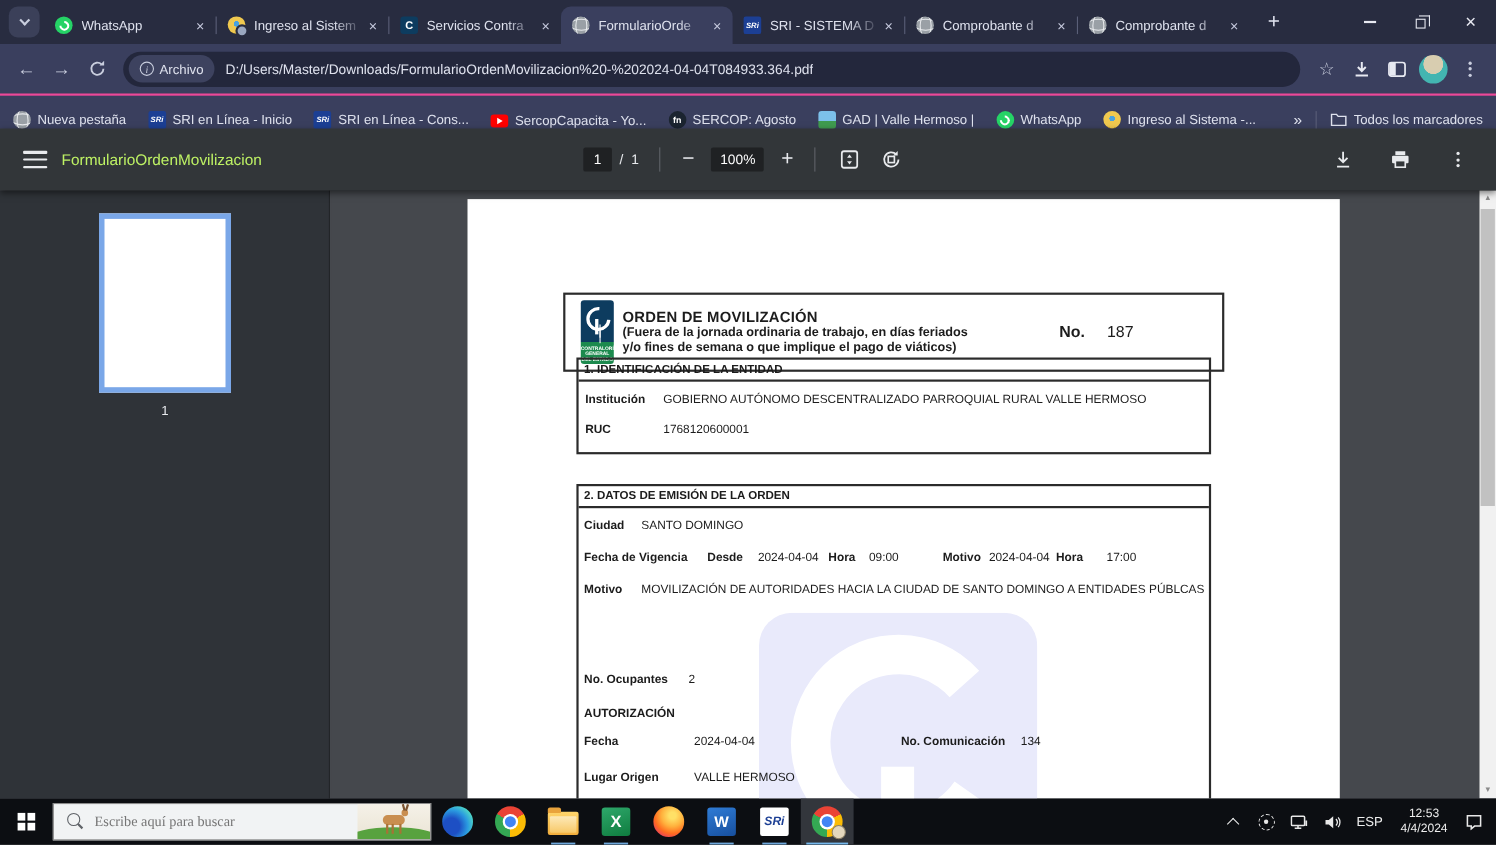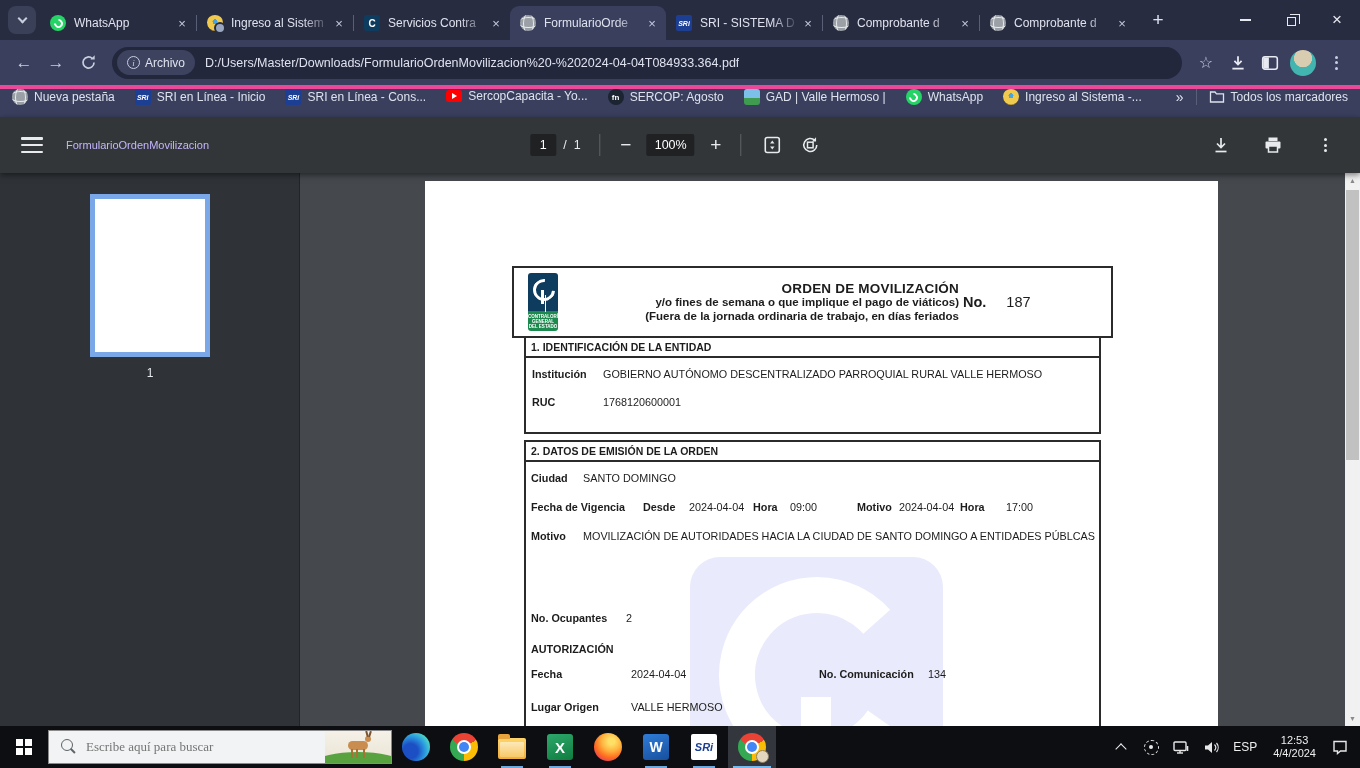--- a/index.html
+++ b/index.html
@@ -45,31 +45,31 @@
 .omnibox{flex:1;height:32px;background:#23273c;border-radius:16px;display:flex;align-items:center;margin:0 8px;padding:0 5px;overflow:hidden}
 .chip{height:25px;background:#3d425f;border-radius:13px;display:flex;align-items:center;gap:5px;padding:0 10px;color:#dfe2ee;font-size:12px;flex:none}
 .info-i{width:13px;height:13px;border:1px solid #c9cede;border-radius:50%;font-size:9px;display:flex;align-items:center;justify-content:center;color:#c9cede;font-family:"Liberation Serif",serif;font-style:italic;flex:none}
 .url{color:#dfe2ee;font-size:12.5px;margin-left:10px;white-space:nowrap;overflow:hidden}
 .tb-ic{width:32px;height:32px;display:flex;align-items:center;justify-content:center;color:#c9cede;flex:none;font-size:16px}
 .avatar{width:26px;height:26px;border-radius:50%;background:radial-gradient(circle at 50% 32%,#d8cdb0 0 40%,#43b5b1 42%);flex:none;margin:0 4px}
 .dots3{display:flex;flex-direction:column;gap:2.5px}
 .dots3 i{width:3px;height:3px;border-radius:50%;background:#c9cede}
 
 
-.bookmarks{position:absolute;top:85px;left:0;right:0;height:32px;background:#3a3f5e;display:flex;align-items:flex-start;padding:0 12px;color:#dfe2ee;font-size:12px;border-top:4px solid #ec4899}
+.bookmarks{position:absolute;top:85px;left:0;right:0;height:32px;background:#3a3f5e;display:flex;align-items:flex-end;padding:0 12px;color:#dfe2ee;font-size:12px;border-top:2px solid #ec4899}
 .bm{display:flex;align-items:center;gap:6px;margin-right:20px;flex:none}
 .bm-right{margin-left:auto;display:flex;align-items:center;gap:12px}
 .vline{width:1px;height:16px;background:#5a5f78}
 .overflow-g{font-size:14px;color:#dfe2ee}
 
 
 .pdfbar{position:absolute;top:117px;left:0;right:0;height:56px;background:#323639;color:#f1f3f4;display:flex;align-items:center;z-index:3;box-shadow:0 2px 6px rgba(0,0,0,.5)}
 .burger{width:22px;height:16px;margin-left:21px;display:flex;flex-direction:column;justify-content:space-between;flex:none}
 .burger i{height:2.5px;background:#e8eaed;border-radius:1px}
-.pdftitle{margin-left:23px;font-size:11px;color:#c4b5fd}
+.pdftitle{margin-left:13px;font-size:14px;color:#bef264}
 .pdfcenter{position:absolute;left:50%;transform:translateX(-50%);display:flex;align-items:center}
 .pgbox{width:26px;height:22px;background:#1f2123;border-radius:2px;color:#fff;font-size:12.5px;display:flex;align-items:center;justify-content:center}
 .pgtxt{font-size:12.5px;color:#e8eaed;margin:0 7px}
 .zsep{width:1px;height:22px;background:#5f6368;margin:0 12px}
 .zbtn{font-size:19px;color:#e8eaed;width:26px;text-align:center}
 .zoombox{width:48px;height:22px;background:#1f2123;border-radius:2px;color:#fff;font-size:12.5px;display:flex;align-items:center;justify-content:center;margin:0 8px}
 .pico{width:26px;height:26px;display:flex;align-items:center;justify-content:center;margin:0 6px}
 .pdfright{position:absolute;right:16px;display:flex;align-items:center;gap:14px}
 
 
@@ -83,21 +83,21 @@
 .sarr{position:absolute;left:0;width:15px;height:15px;color:#8a8a8a;font-size:7px;display:flex;align-items:center;justify-content:center}
 .sthumb{position:absolute;left:1px;top:17px;width:13px;height:270px;background:#c1c1c1}
 
 
 .hdrbox{position:absolute;left:87px;top:85px;width:601px;height:72px;border:2px solid #2b2b2b;display:flex;align-items:center;z-index:1}
 .cgelogo{width:30px;height:58px;margin:0 8px 0 14px;flex:none}
 .cge-top{height:38px;background:#0d3c5f;border-radius:3px 3px 0 0;position:relative}
 .cge-top::before{content:"";position:absolute;left:5px;top:6px;width:16px;height:16px;border:3px solid #fff;border-radius:50%;border-right-color:transparent;transform:rotate(-40deg)}
 .cge-top::after{content:"";position:absolute;left:13px;top:17px;width:3px;height:14px;background:#fff;box-shadow:3px 4px 0 -1px #fff,3px 9px 0 -1px #fff}
 .cge-bot{height:20px;background:#1c8a4e;border-radius:0 0 3px 3px;color:#fff;font-size:4.5px;line-height:5.2px;text-align:center;padding-top:2.5px;font-weight:bold}
-.hdrmid{flex:1;text-align:right}
+.hdrmid{flex:1;text-align:left}
 .htitle{font-size:13.5px;font-weight:bold;letter-spacing:.2px}
 .hsub{font-size:11.5px;font-weight:bold;line-height:13.5px}
 .hno{width:152px;display:flex;gap:20px;font-size:14.5px;padding-left:4px;flex:none}
 .hno b{font-weight:bold}
 .secbox{position:absolute;left:99px;width:577px;border:2px solid #2b2b2b;z-index:1}
 .sechead{height:20px;border-bottom:2px solid #2b2b2b;display:flex;align-items:center;padding-left:5px;font-size:10.5px;font-weight:bold}
 .drow{position:absolute;left:0;right:0;height:13px;font-size:10.8px;white-space:nowrap}
 .drow b{font-weight:bold}
 .dl{position:absolute}
 .watermark{position:absolute;left:265px;top:376px;z-index:0}
@@ -380,30 +380,30 @@
           <div class="cgelogo">
             <div class="cge-top"></div>
             <div class="cge-bot">
               <div>CONTRALORÍA</div>
                 <div>GENERAL</div>
                 <div>DEL ESTADO</div>
             </div>
           </div>
           <div class="hdrmid">
             <div class="htitle">ORDEN DE MOVILIZACIÓN</div>
+            <div class="hsub">(Fuera de la jornada ordinaria de trabajo, en días feriados</div>
             <div class="hsub">y/o fines de semana o que implique el pago de viáticos)</div>
-            <div class="hsub">(Fuera de la jornada ordinaria de trabajo, en días feriados</div>
           </div>
           <div class="hno">
             <b>No.</b>
             <span>187</span>
           </div>
         </div>
 
-        <div class="secbox" style="top:155px;height:98px">
+        <div class="secbox" style="top:144px;height:88px">
           <div class="sechead">1. IDENTIFICACIÓN DE LA ENTIDAD</div>
           <div class="drow" style="top:30px">
             <b class="dl" style="left:6px">Institución</b>
             <span class="dl" style="left:77px">GOBIERNO AUTÓNOMO DESCENTRALIZADO PARROQUIAL RURAL VALLE HERMOSO</span>
           </div>
           <div class="drow" style="top:58px">
             <b class="dl" style="left:6px">RUC</b>
             <span class="dl" style="left:77px">1768120600001</span>
           </div>
         </div>

